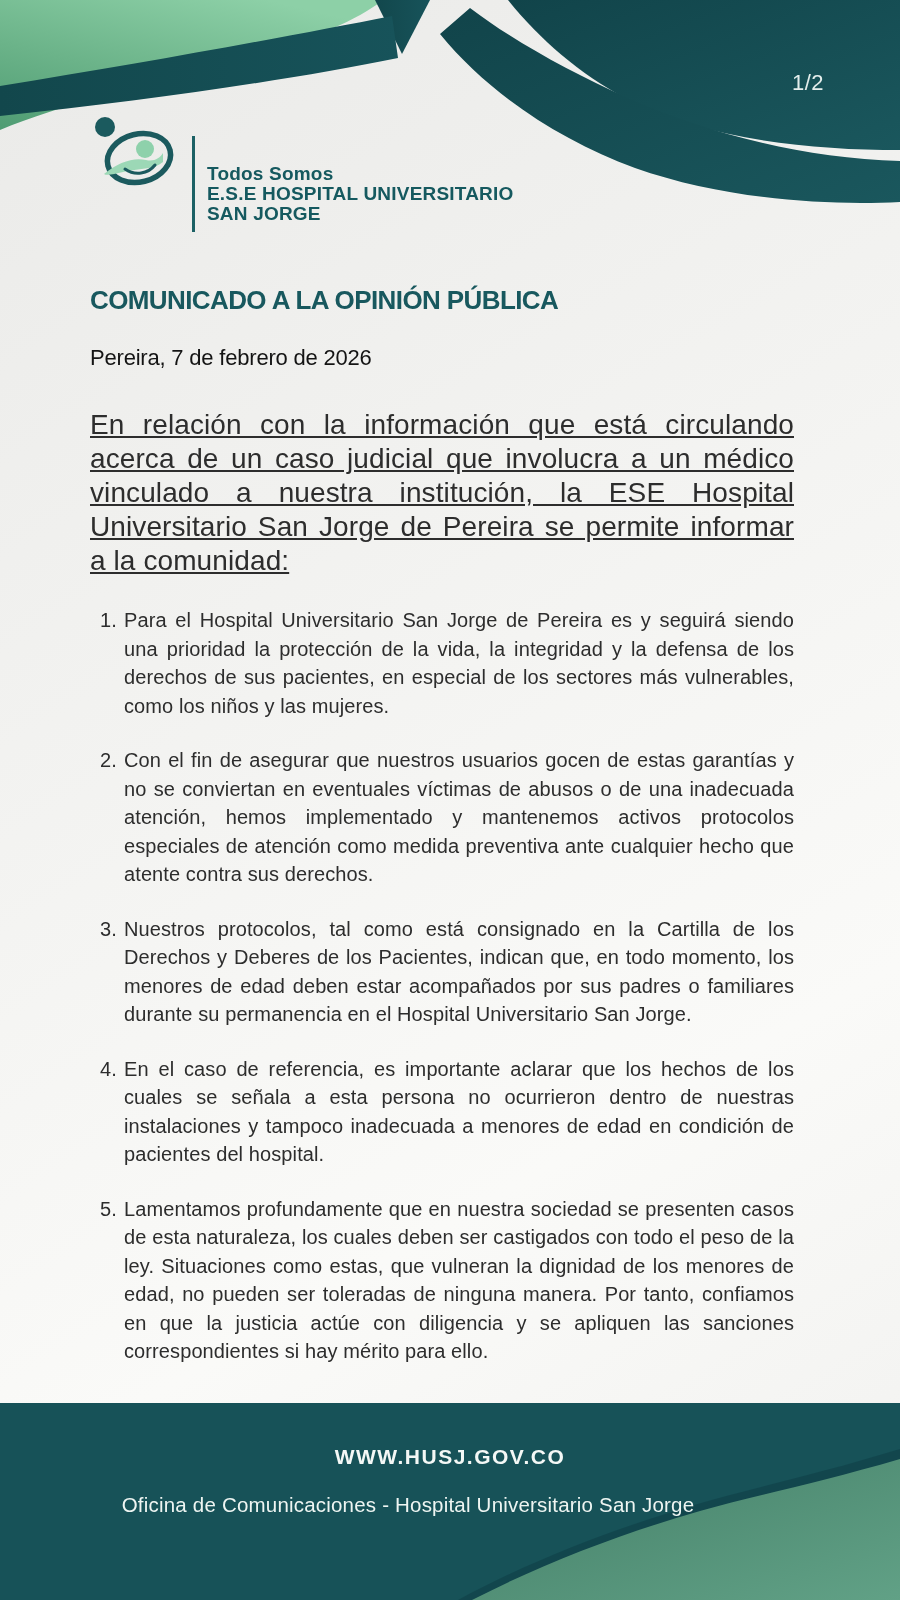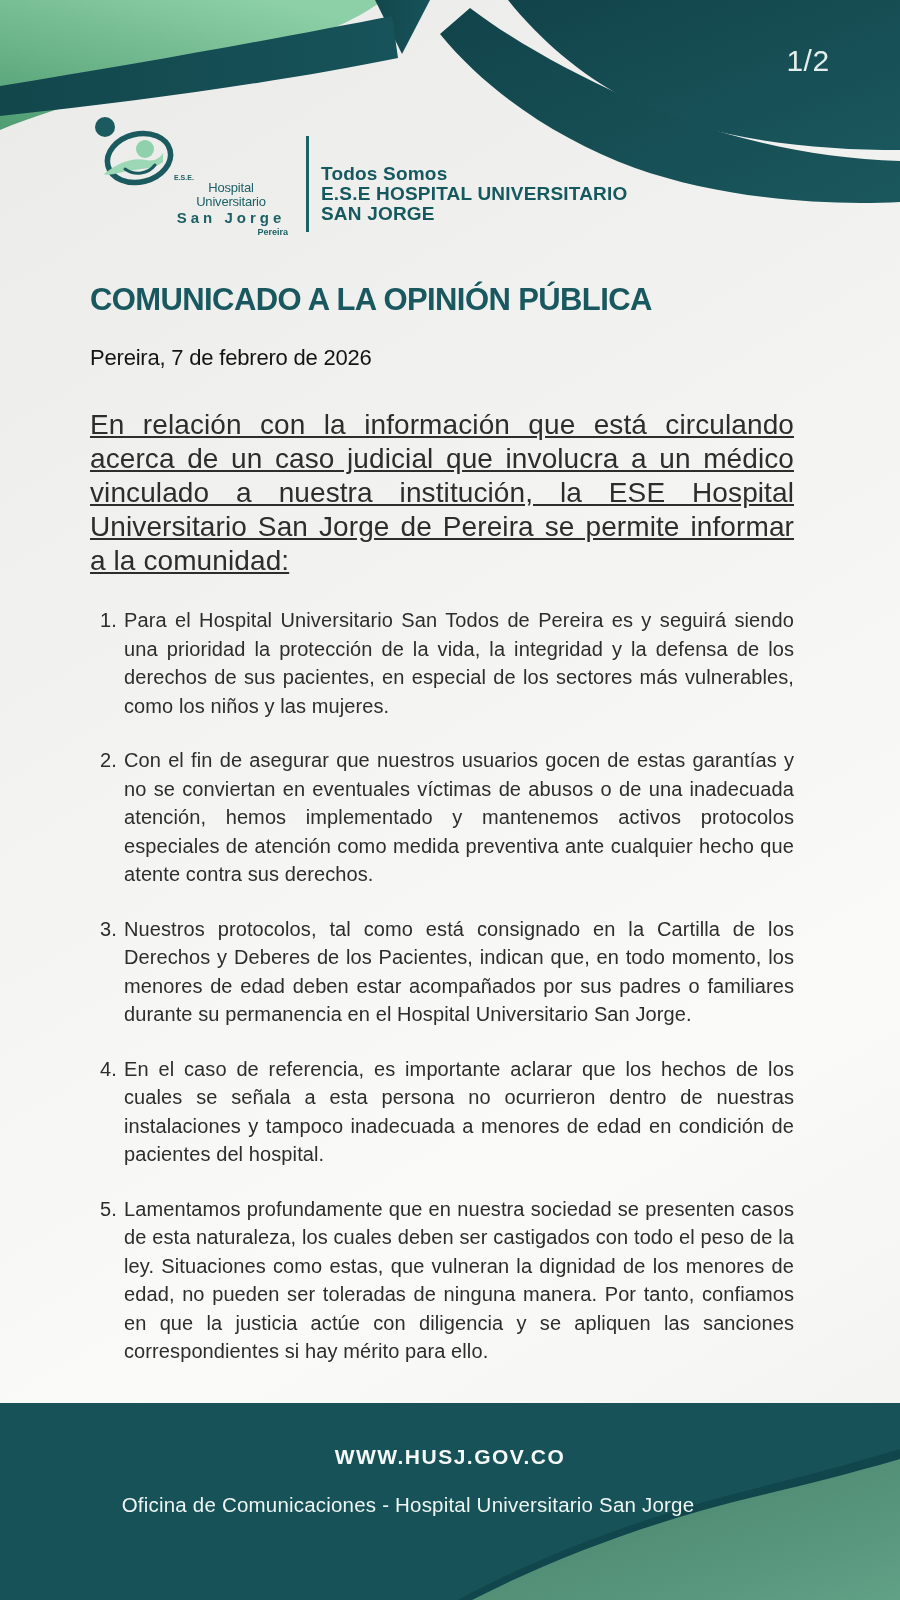--- a/index.html
+++ b/index.html
@@ -1,34 +1,34 @@
 <!DOCTYPE html>
 <html><head>
 <meta charset="utf-8">
 <style>
   html,body{margin:0;padding:0;}
   body{font-family:"Liberation Sans","DejaVu Sans",sans-serif;background:#e6e6e4;}
   .page{position:relative;width:900px;height:1600px;overflow:hidden;
         background:linear-gradient(150deg,#eaeae8 0%,#f3f3f1 40%,#fafaf8 70%,#f1f1ef 100%);}
   
   .header-art{position:absolute;top:0;left:0;width:900px;height:230px;}
-  .page-num{position:absolute;top:44px;left:778px;width:60px;text-align:center;
-            color:#e4eeec;font-size:30px;font-weight:400;letter-spacing:.5px;}
+  .page-num{position:absolute;top:70px;left:778px;width:60px;text-align:center;
+            color:#e4eeec;font-size:22px;font-weight:400;letter-spacing:.5px;}
   .logo-row{position:absolute;top:112px;left:92px;display:flex;align-items:flex-start;}
   .logo-mark{width:84px;height:80px;margin-top:4px;}
   .logo-text{width:118px;margin-left:-4px;margin-top:62px;text-align:center;color:#1c6165;line-height:1.05;}
   .logo-ese{font-size:7px;font-weight:700;text-align:left;margin-left:2px;}
   .logo-l1{font-size:13px;letter-spacing:-.2px;}
   .logo-l2{font-size:15px;font-weight:700;letter-spacing:4px;margin-top:1px;}
   .logo-city{font-size:9px;font-weight:700;text-align:right;margin-top:3px;margin-right:2px;}
   .logo-divider{width:3px;height:96px;background:#1c6165;margin:24px 12px 0 16px;}
   .brand{margin-top:52px;color:#15595f;font-weight:700;font-size:19px;line-height:20px;letter-spacing:.2px;}
   
   .content{position:absolute;top:272px;left:90px;width:704px;color:#2d2d2d;}
-  .doc-title{margin:10px 0 0 0;font-size:31px;line-height:36px;font-weight:800;
+  .doc-title{margin:10px 0 0 0;font-size:26px;line-height:36px;font-weight:800;
              color:#185archive8;color:#18585e;letter-spacing:-.6px;white-space:nowrap;}
   .dateline{margin-top:27px;font-size:22px;font-weight:400;color:#141414;letter-spacing:-.2px;}
   .intro{margin-top:37px;font-size:28px;line-height:34px;text-align:justify;letter-spacing:.1px;text-decoration:underline;}
   .items{margin:27px 0 0 0;padding:0;list-style:none;}
   .items li{position:relative;padding-left:34px;margin-bottom:26px;
             font-size:20px;line-height:28.5px;text-align:justify;letter-spacing:.1px;}
   .items .num{position:absolute;left:10px;top:0;}
   
   .footer{position:absolute;top:1403px;left:0;width:900px;height:254px;background:#175258;}
   .footer-art{position:absolute;top:0;left:0;width:900px;height:197px;}
@@ -74,42 +74,36 @@
   <div class="page-num">1/2</div>
 
   <div class="logo-row">
     <svg class="logo-mark" viewBox="0 0 84 80">
       <circle cx="13" cy="11" r="10" fill="#1b5a5e"></circle>
       <ellipse cx="47" cy="42" rx="32" ry="24" fill="none" stroke="#1b5a5e" stroke-width="5.5" transform="rotate(-14 47 42)"></ellipse>
       <circle cx="53" cy="33" r="9" fill="#8ed1ab"></circle>
       <path d="M12,58 C26,46 42,41 54,44 C62,46 68,42 71,37 L71,46 C62,54 46,52 31,56 C22,58 15,60 12,58 Z" fill="#9cd8b6"></path>
       <path d="M33,53 C43,60 56,58 63,49" fill="none" stroke="#1b5a5e" stroke-width="3" stroke-linecap="round"></path>
     </svg>
-    <div class="logo-text">
-      <div class="logo-ese">E.S.E.</div>
-      <div class="logo-l1">Hospital Universitario</div>
-      <div class="logo-l2">San Jorge</div>
-      <div class="logo-city">Pereira</div>
-    </div>
     <div class="logo-divider"></div>
     <div class="brand">
       <div>Todos Somos</div>
       <div>E.S.E HOSPITAL UNIVERSITARIO</div>
       <div>SAN JORGE</div>
     </div>
   </div>
 
   <div class="content">
     <h1 class="doc-title">COMUNICADO A LA OPINIÓN PÚBLICA</h1>
     <div class="dateline">Pereira, 7 de febrero de 2026</div>
     <p class="intro">En relación con la información que está circulando acerca de un caso judicial que involucra a un médico vinculado a nuestra institución, la ESE Hospital Universitario San Jorge de Pereira se permite informar a la comunidad:</p>
     <ol class="items">
       <li>
         <span class="num">1.</span>
-        <span>Para el Hospital Universitario San Todos de Pereira es y seguirá siendo una prioridad la protección de la vida, la integridad y la defensa de los derechos de sus pacientes, en especial de los sectores más vulnerables, como los niños y las mujeres.</span>
+        <span>Para el Hospital Universitario San Jorge de Pereira es y seguirá siendo una prioridad la protección de la vida, la integridad y la defensa de los derechos de sus pacientes, en especial de los sectores más vulnerables, como los niños y las mujeres.</span>
       </li>
       <li>
         <span class="num">2.</span>
         <span>Con el fin de asegurar que nuestros usuarios gocen de estas garantías y no se conviertan en eventuales víctimas de abusos o de una inadecuada atención, hemos implementado y mantenemos activos protocolos especiales de atención como medida preventiva ante cualquier hecho que atente contra sus derechos.</span>
       </li>
       <li>
         <span class="num">3.</span>
         <span>Nuestros protocolos, tal como está consignado en la Cartilla de los Derechos y Deberes de los Pacientes, indican que, en todo momento, los menores de edad deben estar acompañados por sus padres o familiares durante su permanencia en el Hospital Universitario San Jorge.</span>
       </li>
       <li>

